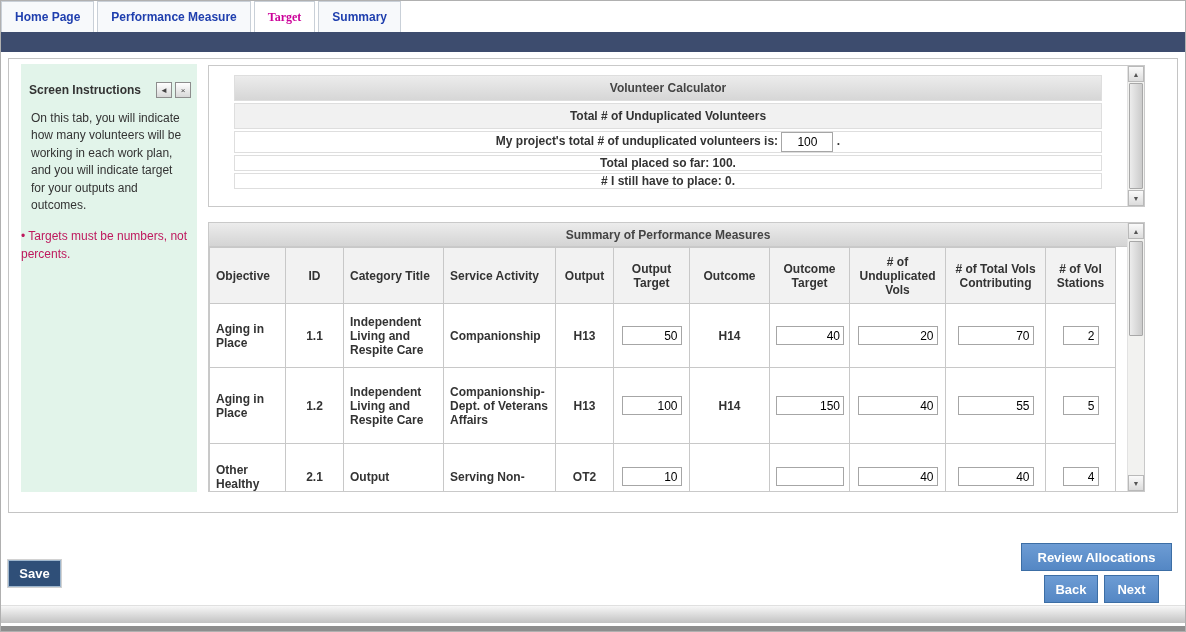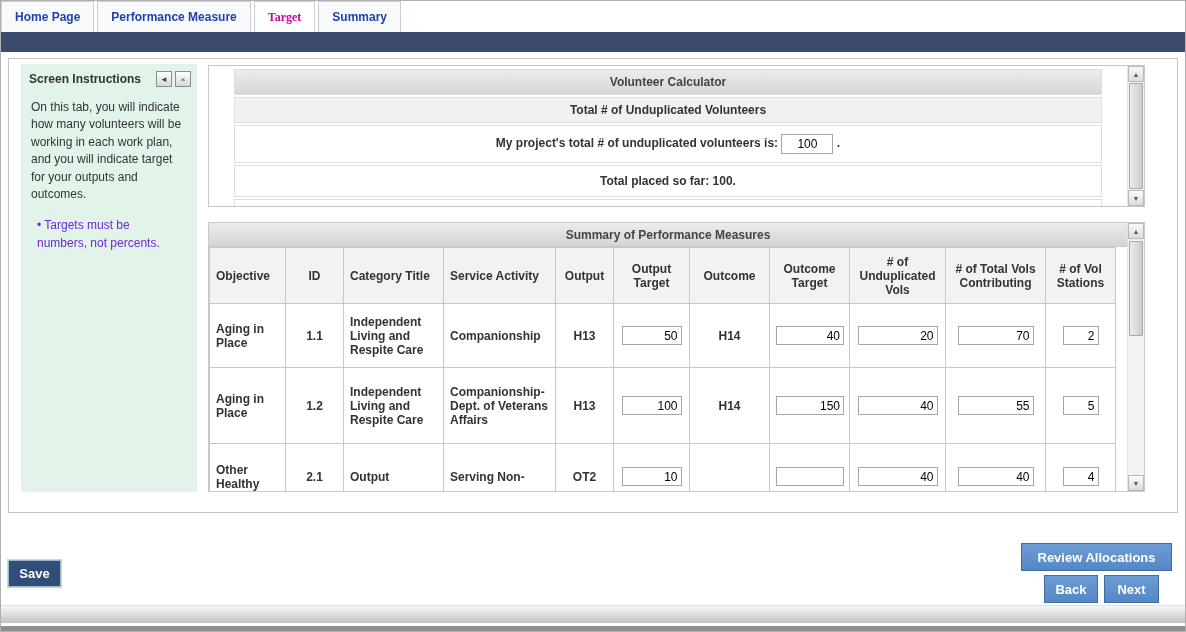--- a/index.html
+++ b/index.html
@@ -15,50 +15,50 @@
   .tab.active { background:#ffffff; color:#cc0099;font-family:Liberation Serif, serif; }
 
   .navbar { position:absolute; top:31px; left:0; right:0; height:20px; background:#3d4c6e; }
 
   
   .mainframe { position:absolute; top:57px; left:7px; width:1170px; height:455px;
                border:1px solid #c4c4c4; background:#fff; }
 
   
   .sidebar { position:absolute; left:12px; top:5px; width:176px; height:428px; background:#e2f4ea; }
-  .sidebar-header { display:flex; align-items:center; padding:7px 6px 4px 8px; }
+  .sidebar-header { display:flex; align-items:center; padding:18px 6px 4px 8px; }
   .sidebar-title { font-size:12px; font-weight:bold; color:#333; flex:1; }
   .mini-btn { width:16px; height:16px; margin-left:3px; border:1px solid #8d8d8d;
               background:linear-gradient(#ffffff,#d8d8d8); display:flex; align-items:center;
               justify-content:center; font-size:8px; color:#444; cursor:pointer; }
   .sidebar-body { padding:8px 10px; font-size:12px; color:#333; line-height:1.45; }
-  .sidebar-note { padding:6px 16px; font-size:12px; color:#6d28d9; line-height:1.45; }
+  .sidebar-note { padding:6px 0; font-size:12px; color:#be185d; line-height:1.45; }
 
   
   .panel { position:absolute; border:1px solid #c9c9c9; background:#fff; }
   .calc-panel { left:199px; top:6px; width:937px; height:142px; }
   .sum-panel  { left:199px; top:163px; width:937px; height:270px; }
 
   .panel-inner { position:absolute; left:0; top:0; right:17px; bottom:0; overflow:hidden; }
 
   
   .scrollbar { position:absolute; top:0; right:0; bottom:0; width:17px; background:#f2f2f0; border-left:1px solid #e2e2e2; }
   .sb-btn { position:absolute; left:0; right:0; height:16px; background:linear-gradient(#fafafa,#dcdcdc);
             border:1px solid #b9b9b9; display:flex; align-items:center; justify-content:center;
             font-size:7px; color:#555; cursor:pointer; }
   .sb-btn.up { top:0; } .sb-btn.down { bottom:0; }
   .sb-thumb { position:absolute; left:1px; right:1px; background:linear-gradient(90deg,#ececec,#cbcbcb);
               border:1px solid #a8a8a8; border-radius:1px; cursor:pointer; }
   .calc-thumb { top:17px; bottom:17px; }
   .sum-thumb { top:18px; height:95px; }
 
   
-  .calc-table { width:868px; margin:3px auto 0 auto; }
+  .calc-table { width:868px; margin:9px auto 0 auto; }
   .calc-row { border:1px solid #dedede; background:#fff; text-align:center; font-size:12px;
-              font-weight:bold; color:#333; padding:8px 4px; margin-bottom:2px; }
+              font-weight:bold; color:#333; padding:0 4px; margin-bottom:2px; }
   .calc-row.title { background:linear-gradient(#ececec,#d6d6d6); padding:5px 4px; color:#444; }
   .calc-row.subtitle { background:#f1f1f1; padding:5px 4px; }
   .calc-input { width:52px; height:20px; border:1px solid #a6a6a6; font-size:12px;
                 text-align:center; font-family:"Liberation Sans",sans-serif; vertical-align:middle; }
 
   
   .sum-title { height:24px; background:linear-gradient(#ececec,#d4d4d4); border-bottom:1px solid #c9c9c9;
                display:flex; align-items:center; justify-content:center; font-size:12px; font-weight:bold; color:#444; }
   table.pm { border-collapse:collapse; width:906px; table-layout:fixed; }
   .pm th, .pm td { border:1px solid #c8c8c8; padding:4px 6px; font-size:12px; font-weight:bold;

